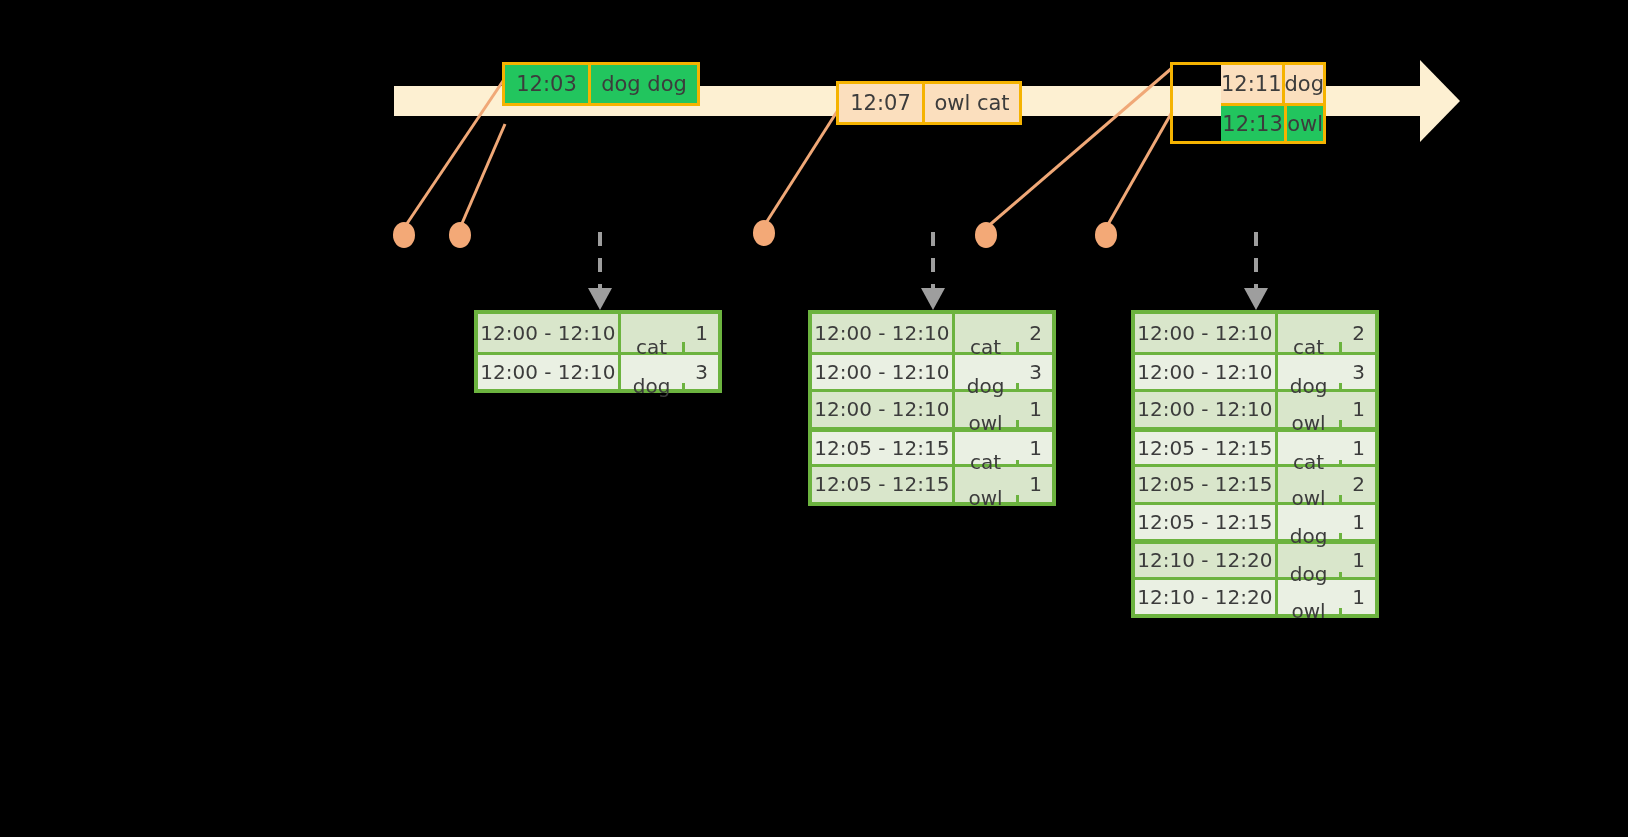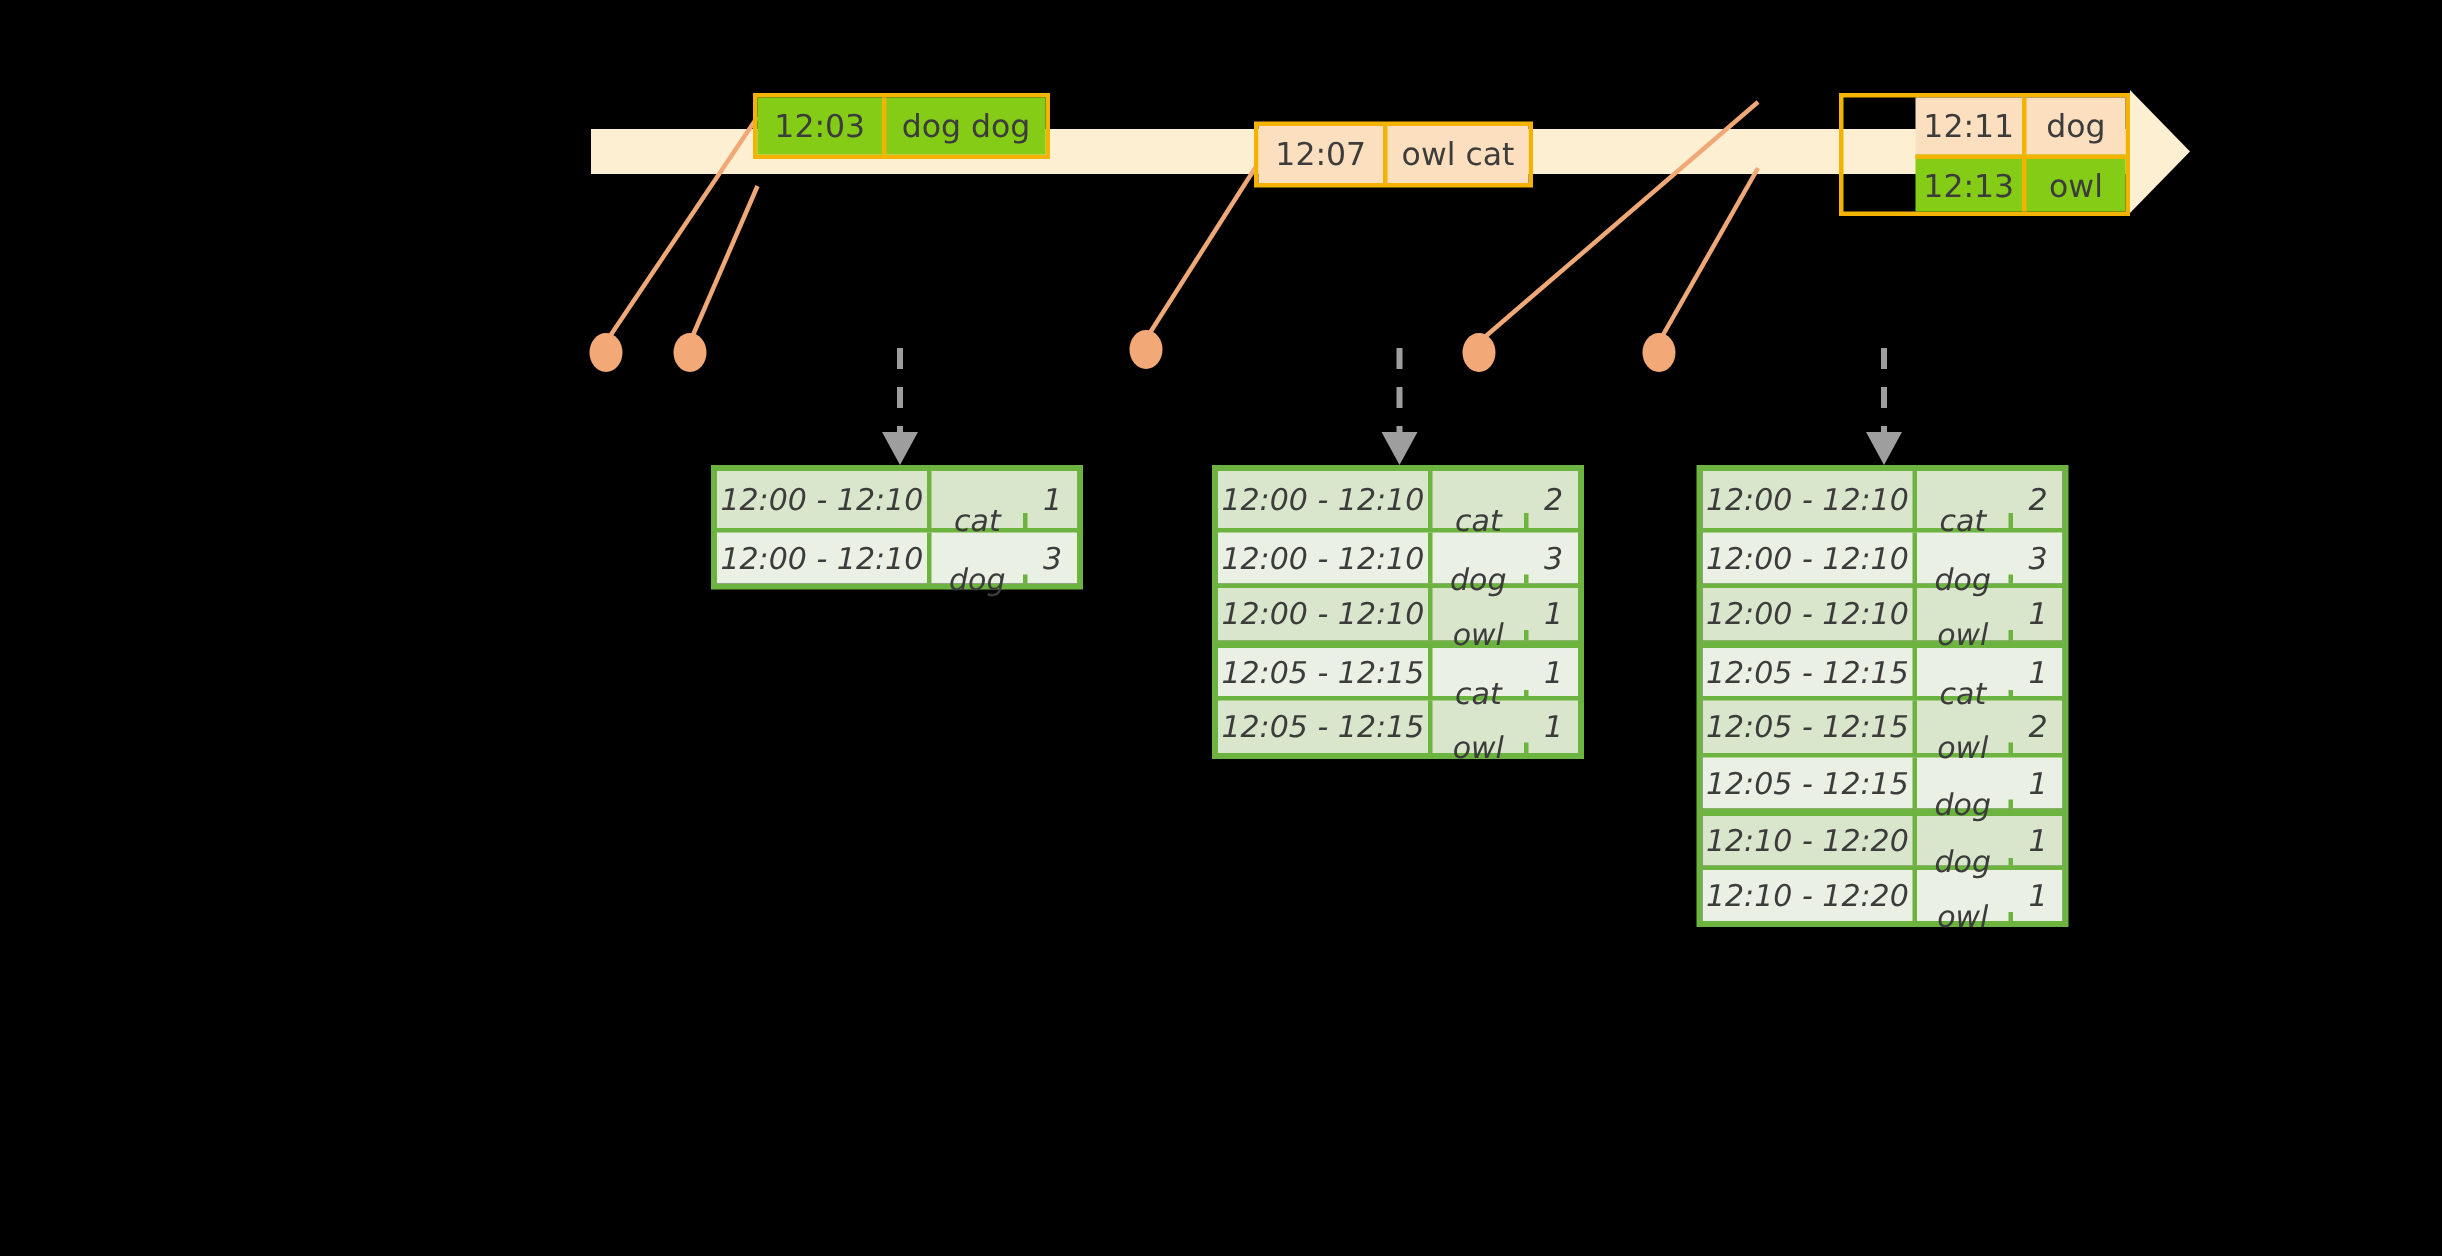--- a/index.html
+++ b/index.html
@@ -10,37 +10,37 @@
 
   
   .tl-bar{position:absolute;left:394px;top:86px;width:1040px;height:30px;background:#fdf0d2;}
   .tl-head{position:absolute;left:1420px;top:60px;width:0;height:0;
            border-top:41px solid transparent;border-bottom:41px solid transparent;
            border-left:40px solid #fdf0d2;}
 
   .ev-group{position:absolute;border:3px solid #f5b301;box-sizing:border-box;}
   .ev-row{display:flex;height:38px;box-sizing:border-box;}
   .ev-row.r0{background:#fbdfbe;}
-  .ev-row.r1{background:#84cc16;}
+  .ev-row.r1{background:#22c55e;}
   .ev-row + .ev-row{border-top:3px solid #f5b301;}
   .ev-time{width:86px;display:flex;align-items:center;justify-content:center;
            font-size:21px;color:#3c3c3c;border-right:3px solid #f5b301;box-sizing:border-box;}
   .ev-words{flex:1;display:flex;align-items:center;justify-content:center;
             font-size:21px;color:#3c3c3c;box-sizing:border-box;}
 
   #grp-a{left:502px;top:62px;width:198px;}
   #grp-b{left:836px;top:81px;width:186px;}
-  #grp-c{left:1226px;top:62px;width:194px;padding-left:48px;}
+  #grp-c{left:1170px;top:62px;width:156px;padding-left:48px;}
   #grp-c .ev-time{width:74px;}
 
   
   .dot{position:absolute;width:22px;height:26px;border-radius:50%;background:#f3a977;}
 
   
-  .tbl{position:absolute;border:4px solid #6cb33f;box-sizing:border-box;font-style:italic;}
+  .tbl{position:absolute;border:4px solid #6cb33f;box-sizing:border-box;}
   .trow{display:flex;height:37.5px;box-sizing:border-box;}
   .trow.even{background:#d9e6cb;}
   .trow.odd{background:#eaf0e3;}
   .trow + .trow{border-top:3px solid #6cb33f;}
   .trow.sep{border-top:5px solid #6cb33f;}
   .c-win{display:flex;align-items:center;justify-content:center;font-size:20px;color:#3c3c3c;
          border-right:3px solid #6cb33f;box-sizing:border-box;}
   .c-key{display:flex;align-items:center;justify-content:center;font-size:20px;color:#3c3c3c;
          border-right:3px solid #6cb33f;box-sizing:border-box;margin-top:28px;}
   .c-cnt{display:flex;align-items:center;justify-content:center;font-size:20px;color:#3c3c3c;

